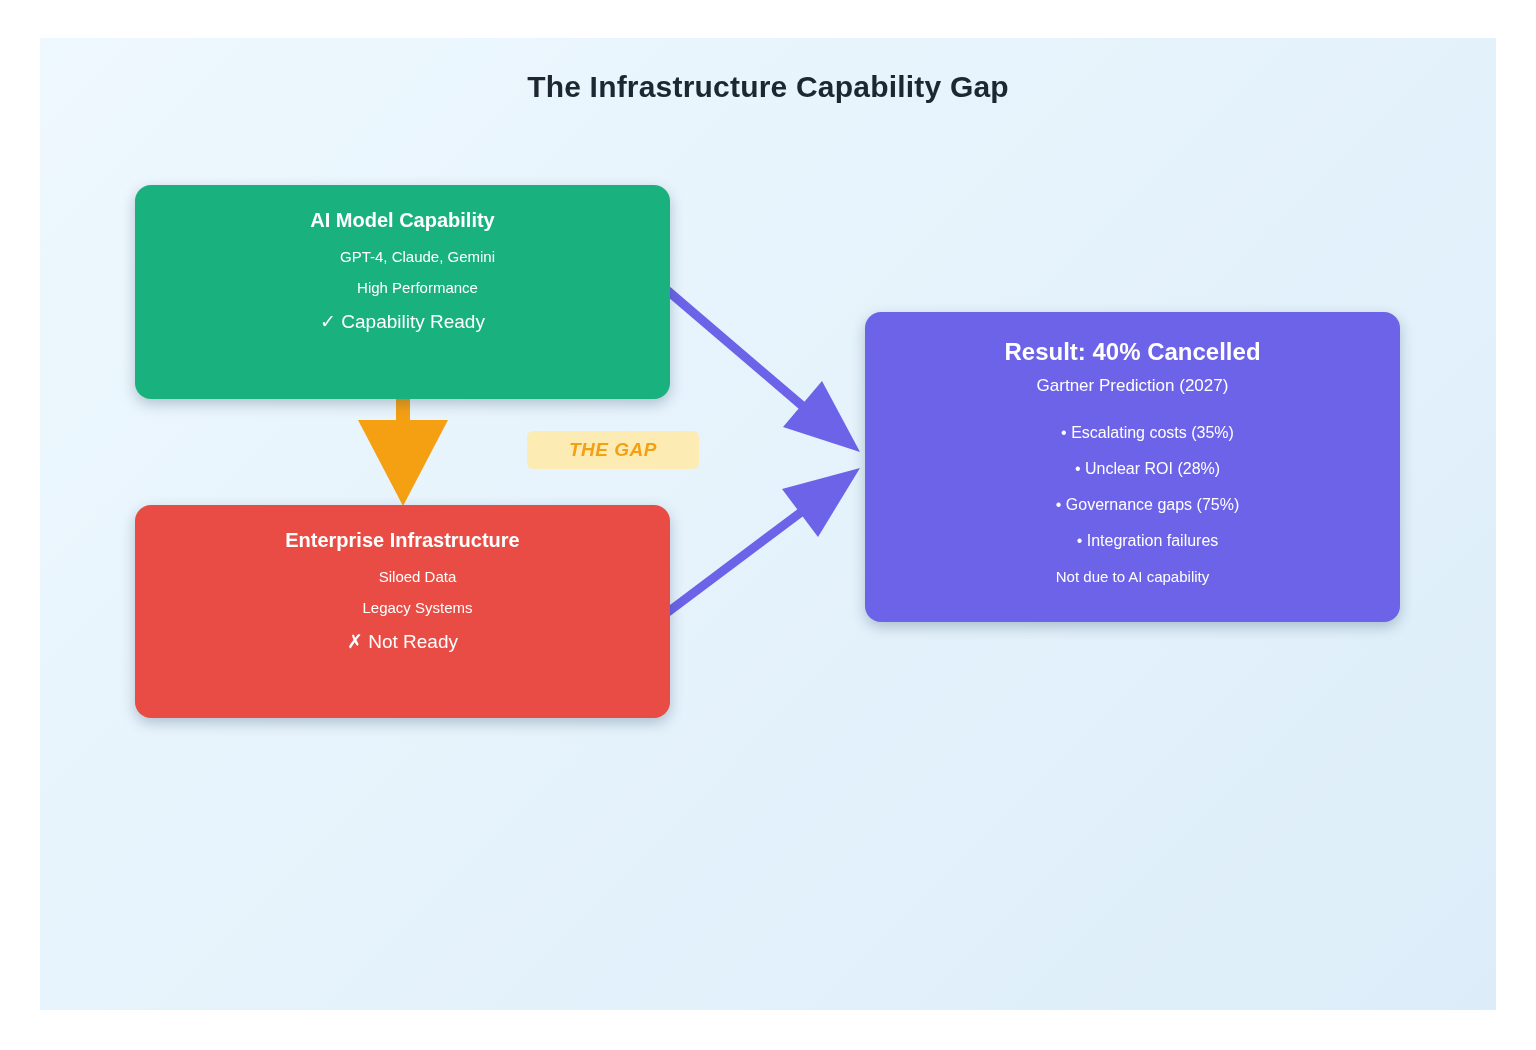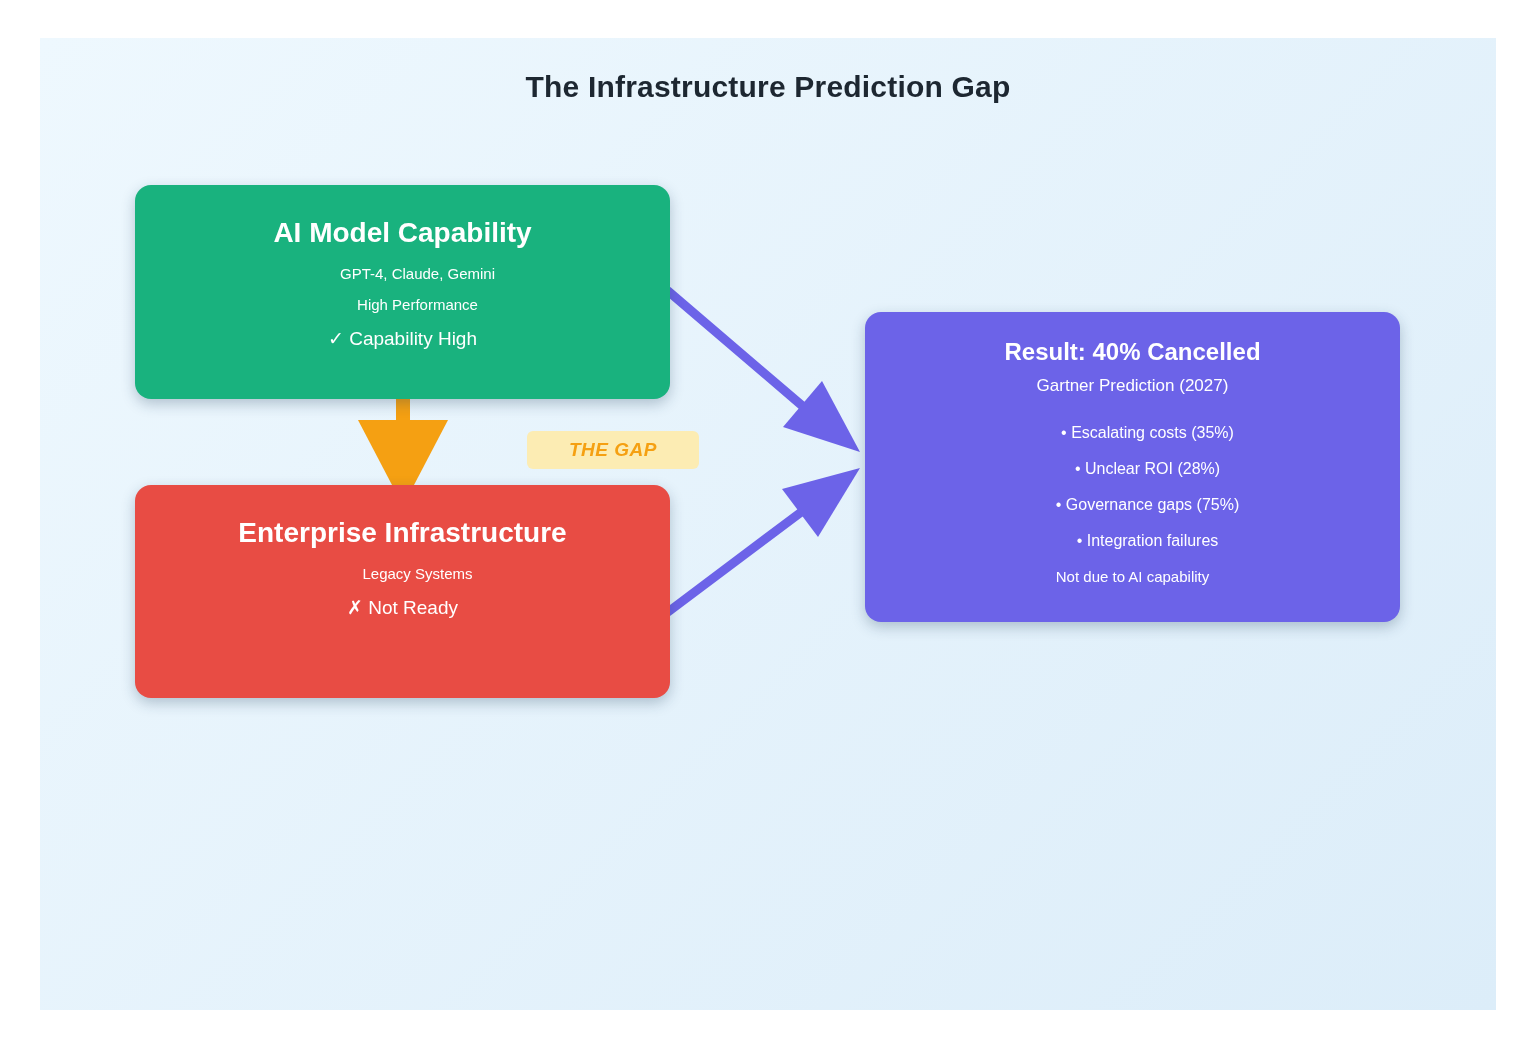--- a/index.html
+++ b/index.html
@@ -29,26 +29,26 @@
   }
   .box{
     position:absolute;
     border-radius:16px;
     color:#ffffff;
     text-align:center;
     box-shadow:0 5px 14px rgba(30,60,90,0.28);
     box-sizing:border-box;
   }
   .box.green{ left:135px; top:185px; width:535px; height:214px; background:var(--green); }
-  .box.red{   left:135px; top:485px; width:535px; height:213px; background:var(--red); }
+  .box.red{   left:135px; top:505px; width:535px; height:213px; background:var(--red); }
   .box.purple{left:865px; top:312px; width:535px; height:310px; background:var(--purple); }
   .box-title{
-    font-size:28px;
+    font-size:20px;
     font-weight:bold;
-    padding-top:32px;
+    padding-top:24px;
     margin-bottom:16px;
   }
   .box-line{ font-size:15px; margin:14px 0;padding-left:30px; }
   .box-status{ font-size:19px; margin-top:14px; }
   .purple .box-title{ font-size:24px; padding-top:26px; margin-bottom:10px; }
   .box-subtitle{ font-size:17px; margin-bottom:28px; }
   .purple .box-line{ font-size:16px; margin:18px 0; }
   .box-footer{ font-size:15px; margin-top:16px; }
   .gap-label{
     position:absolute;
@@ -75,21 +75,21 @@
   .arrow-head{ fill:var(--purple); }
   .orange-arrow{ fill:var(--orange); }
 </style>
 </head>
 <body>
 
 <div class="canvas">
 
   <div class="panel"></div>
 
-  <div class="diagram-title">The Infrastructure Prediction Gap</div>
+  <div class="diagram-title">The Infrastructure Capability Gap</div>
 
   <svg class="arrows" viewBox="0 0 1536 1050">
 
     <g>
       <rect class="orange-arrow" x="396" y="392" width="14" height="36"></rect>
       <polygon class="orange-arrow" points="358,420 448,420 403,506"></polygon>
     </g>
 
     <g>
       <line class="arrow-line" x1="668" y1="291" x2="806" y2="409"></line>
@@ -99,27 +99,28 @@
     <g>
       <line class="arrow-line" x1="668" y1="612" x2="804" y2="510"></line>
       <polygon class="arrow-head" points="860,468 782,489 818,537"></polygon>
     </g>
   </svg>
 
   <div class="box green">
     <div class="box-title">AI Model Capability</div>
     <div class="box-line">GPT-4, Claude, Gemini</div>
     <div class="box-line">High Performance</div>
-    <div class="box-status">✓ Capability High</div>
+    <div class="box-status">✓ Capability Ready</div>
   </div>
 
   <div class="gap-label">THE GAP</div>
 
   <div class="box red">
     <div class="box-title">Enterprise Infrastructure</div>
+    <div class="box-line">Siloed Data</div>
     <div class="box-line">Legacy Systems</div>
     <div class="box-status">✗ Not Ready</div>
   </div>
 
   <div class="box purple">
     <div class="box-title">Result: 40% Cancelled</div>
     <div class="box-subtitle">Gartner Prediction (2027)</div>
     <div class="box-line">• Escalating costs (35%)</div>
     <div class="box-line">• Unclear ROI (28%)</div>
     <div class="box-line">• Governance gaps (75%)</div>

